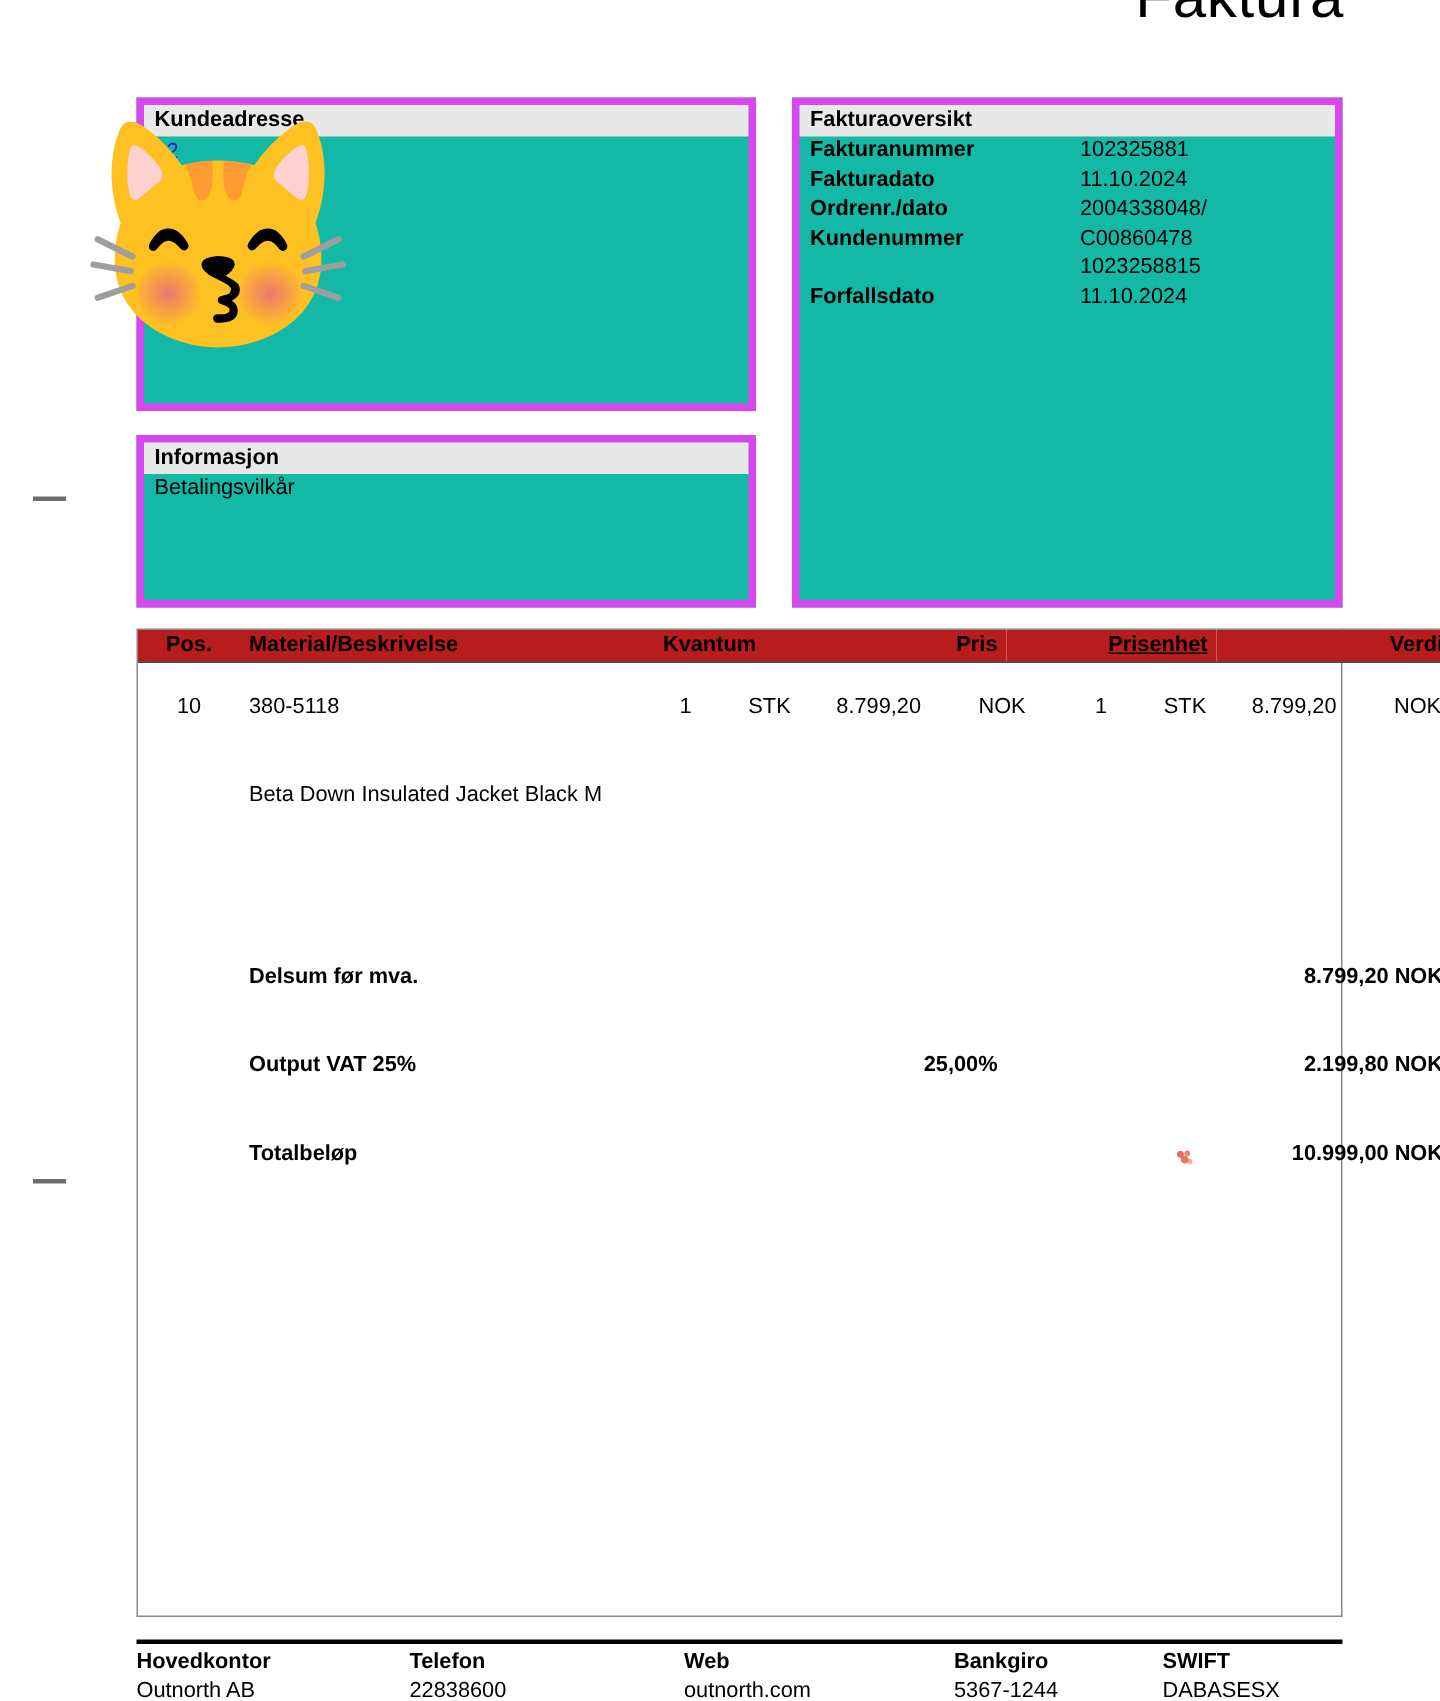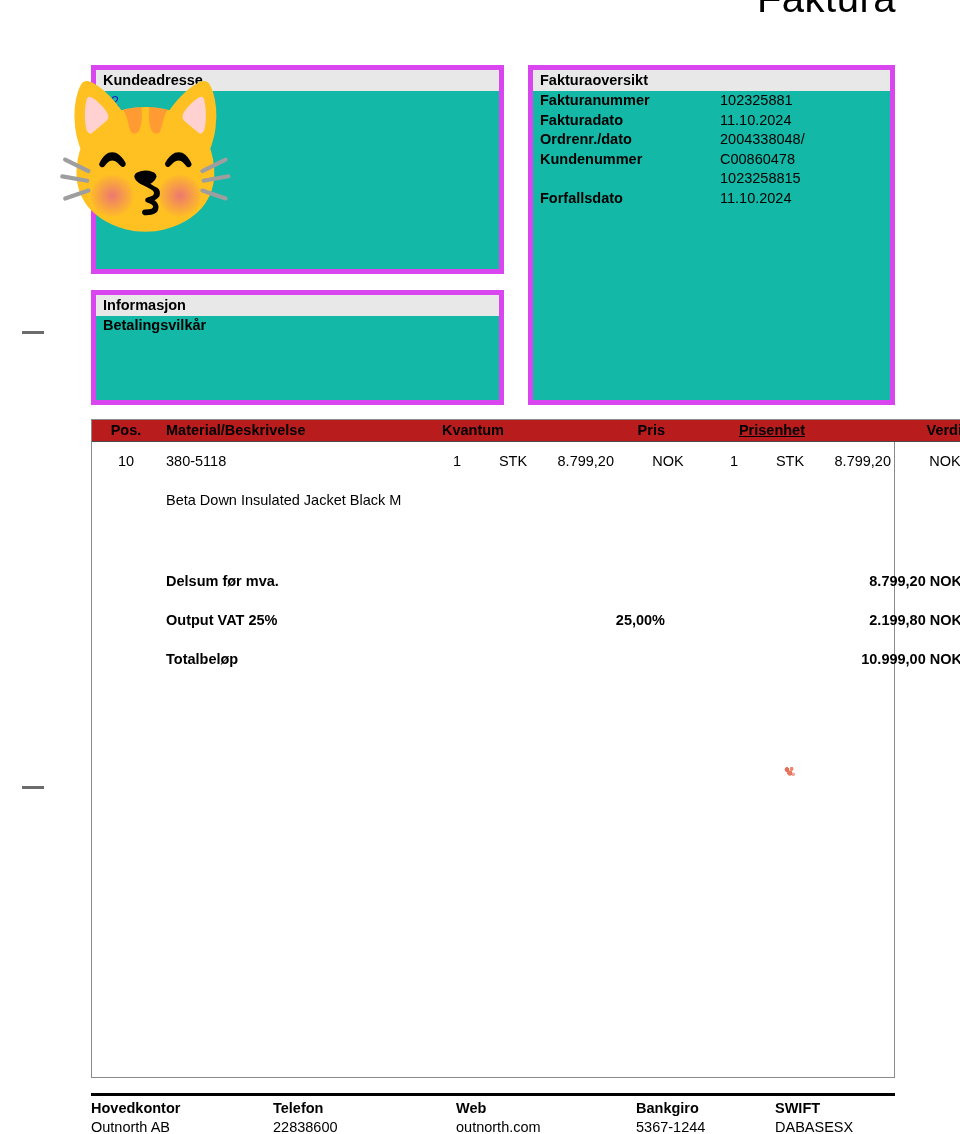--- a/index.html
+++ b/index.html
@@ -145,21 +145,21 @@
     white-space: nowrap;
   }
   .c-pos     { width: 56px;  text-align: center; }
   .c-desc    { width: 240px; text-align: left; }
   .c-qty     { width: 110px; }
   .c-price   { width: 125px; text-align: right; }
   .c-unit    { width: 128px; text-align: right; text-decoration: underline; }
   .c-value   { width: 145px; text-align: right; }
 
   table.items tbody td {
-    padding: 10px 6px;
+    padding: 20px 6px;
     vertical-align: top;
     line-height: 19px;
   }
   td.pos    { text-align: center; }
   td.desc   { text-align: left; }
   td.qty    { text-align: right; padding-right: 22px; }
   td.price  { text-align: right; }
   td.unit   { text-align: right; padding-right: 36px; }
   td.value  { text-align: right; }
 
@@ -257,21 +257,21 @@
   </div>
 </div>
 
 <div class="sticker">
   <span>😽</span>
 </div>
 
 <div class="panel" id="panel-informasjon">
   <div class="panel-head">Informasjon</div>
   <div class="panel-body">
-    <div style="font-weight:bold;">Betalingsvilkår</div>
+    <div style="font-weight:normal;">Betalingsvilkår</div>
   </div>
 </div>
 
 <div class="panel" id="panel-oversikt">
   <div class="panel-head">Fakturaoversikt</div>
   <div class="panel-body">
     <div class="kv-row">
       <div class="kv-label">Fakturanummer</div>
       <div class="kv-value">102325881</div>
     </div>

